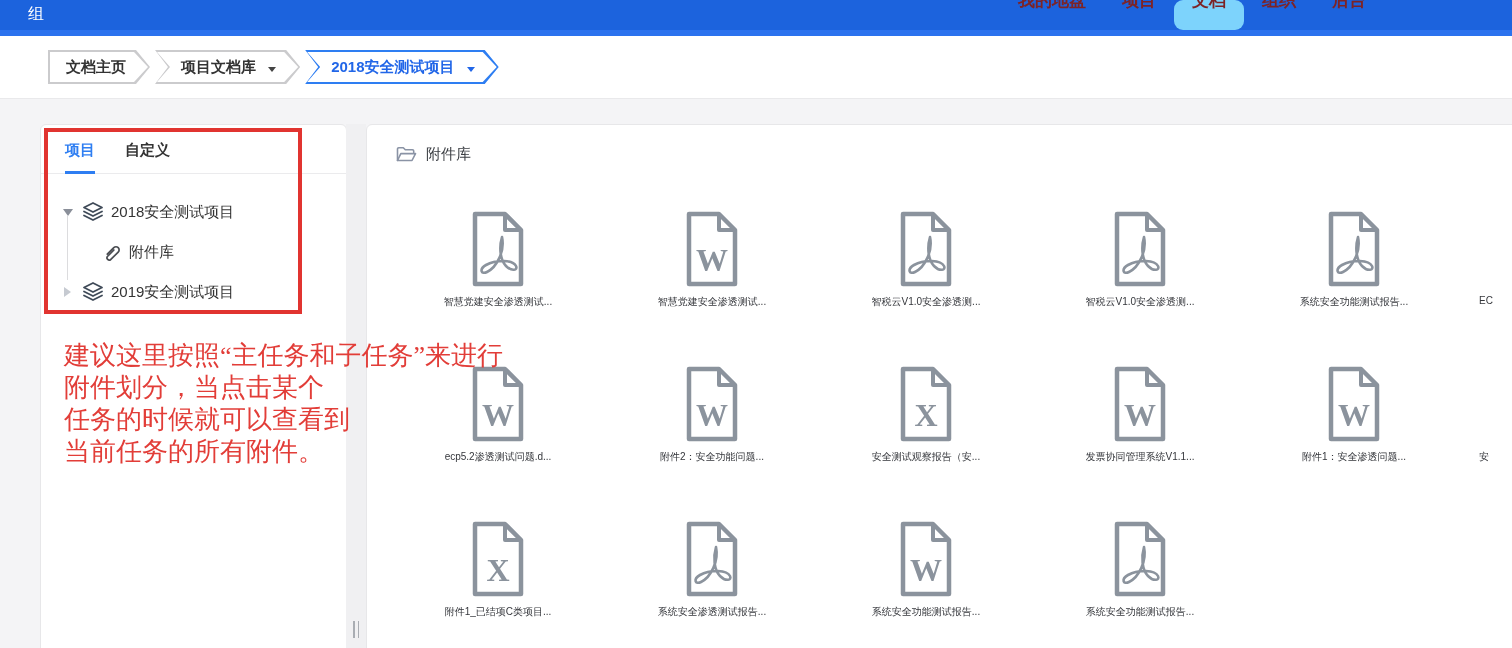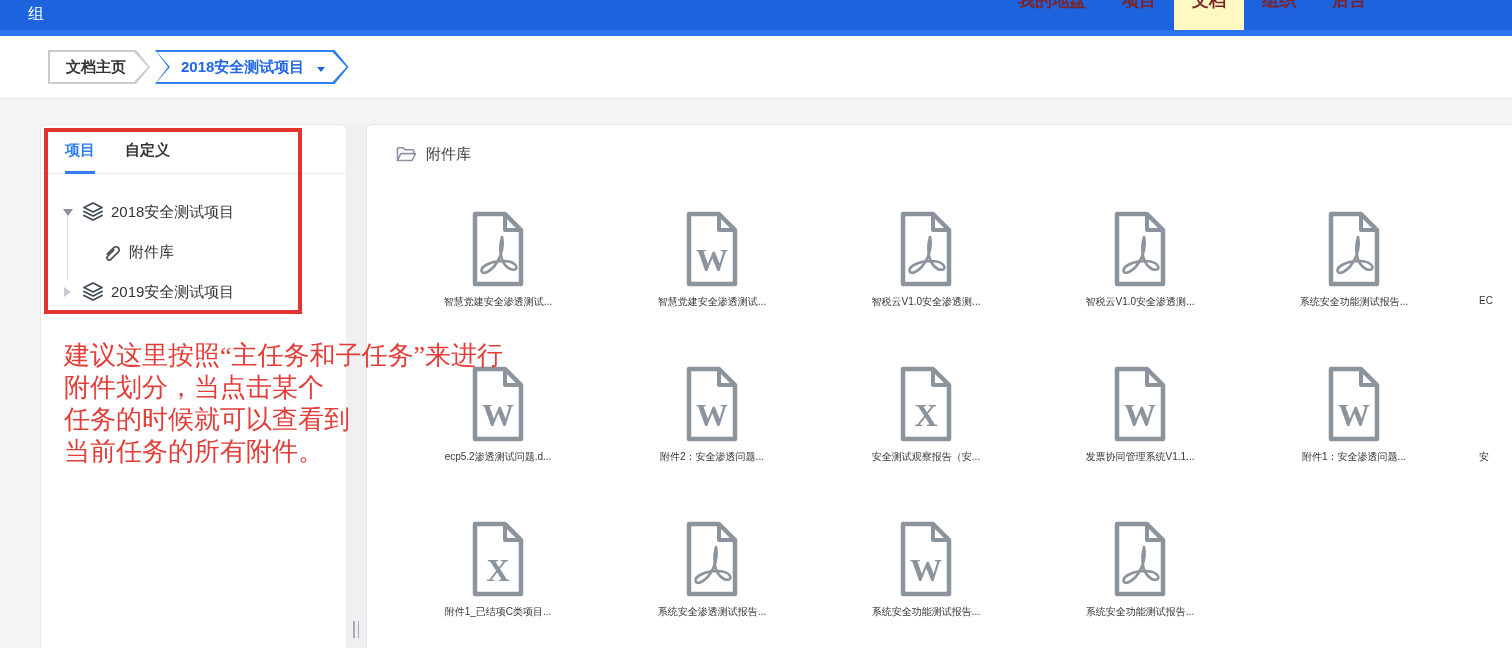--- a/index.html
+++ b/index.html
@@ -7,21 +7,21 @@
     width:1512px;height:648px;position:relative;
     font-family:"Liberation Sans","DejaVu Sans",sans-serif;
     background:#f4f4f6;color:#333;
   }
   
   .topbar{position:absolute;top:0;left:0;right:0;height:36px;background:#1c63dd;z-index:20;}
   .topbar-strip{position:absolute;left:0;right:0;bottom:0;height:6px;background:#2b72ee;}
   .group-label{position:absolute;left:28px;top:4px;color:#fff;font-size:16px;letter-spacing:1px;}
   .topnav{position:absolute;top:0;right:128px;display:flex;height:30px;z-index:2;align-items:center;}
   .topnav-item{height:30px;padding:0 18px;display:flex;align-items:flex-start;cursor:pointer;}
-  .topnav-item[data-active="true"]{background:#fef9c3;}
+  .topnav-item[data-active="true"]{background:#7dd3fc;border-radius:9px;}
   .topnav-item .topnav-label{
     display:block;margin-top:-11px;font-size:17px;font-weight:bold;color:#7d2326;white-space:nowrap;
   }
   
   .crumb-band{position:absolute;top:36px;left:0;right:0;height:62px;background:#fff;border-bottom:1px solid #e9e9eb;z-index:10;}
   .crumbs{position:absolute;left:48px;top:14px;display:flex;text-align:right;}
   .crumb{position:relative;height:34px;line-height:34px;padding:0 24px 0 26px;margin-right:5px;
          font-size:15px;font-weight:bold;color:#333;cursor:pointer;
          --shape:polygon(0 0, calc(100% - 14px) 0, 100% 50%, calc(100% - 14px) 100%, 0 100%, 13px 50%);}
   .crumbs div.crumb:nth-of-type(1){--shape:polygon(0 0, calc(100% - 14px) 0, 100% 50%, calc(100% - 14px) 100%, 0 100%);padding-left:18px;}
@@ -106,20 +106,26 @@
 
 <div class="crumb-band">
   <div class="crumbs">
 
   <div class="crumb" data-caret="false" data-active="false">
         <span class="crumb-border"></span>
         <span class="crumb-fill"></span>
         <span class="crumb-label">文档主页</span>
         
       </div>
+      <div class="crumb" data-caret="true" data-active="false">
+        <span class="crumb-border"></span>
+        <span class="crumb-fill"></span>
+        <span class="crumb-label">项目文档库</span>
+        <span class="crumb-caret"></span>
+      </div>
       <div class="crumb" data-caret="true" data-active="true">
         <span class="crumb-border"></span>
         <span class="crumb-fill"></span>
         <span class="crumb-label">2018安全测试项目</span>
         <span class="crumb-caret"></span>
       </div>
     </div>
 </div>
 
 <div class="sidebar-panel">
@@ -286,21 +292,21 @@
       <div class="file-cell" data-type="word" data-partial="false">
         <span class="file-icon">
           <svg width="58" height="76" viewBox="0 0 58 76">
             <path d="M6 3 H36 L52 19 V73 H6 Z" fill="#fff" stroke="#8b939d" stroke-width="4.5" stroke-linejoin="round"></path>
             <path d="M36 3 V19 H52" fill="none" stroke="#8b939d" stroke-width="4" stroke-linejoin="round"></path>
             <path class="g-pdf" d="M33 26 C36 40 28 56 18 61 C12 64 10 58 17 54 C28 48 44 49 47 55 C49 59 43 61 37 55 C31 49 30 36 33 26 Z" fill="none" stroke="#8b939d" stroke-width="2.6" stroke-linejoin="round"></path>
             <text class="g-word" x="29" y="60" text-anchor="middle" font-family="Liberation Serif,serif" font-weight="bold" font-size="32" fill="#8b939d">W</text>
             <text class="g-excel" x="29" y="60" text-anchor="middle" font-family="Liberation Serif,serif" font-weight="bold" font-size="32" fill="#8b939d">X</text>
           </svg>
         </span>
-        <span class="file-name">附件2：安全渗透问题...</span>
+        <span class="file-name">附件2：安全功能问题...</span>
       </div>
       <div class="file-cell" data-type="excel" data-partial="false">
         <span class="file-icon">
           <svg width="58" height="76" viewBox="0 0 58 76">
             <path d="M6 3 H36 L52 19 V73 H6 Z" fill="#fff" stroke="#8b939d" stroke-width="4.5" stroke-linejoin="round"></path>
             <path d="M36 3 V19 H52" fill="none" stroke="#8b939d" stroke-width="4" stroke-linejoin="round"></path>
             <path class="g-pdf" d="M33 26 C36 40 28 56 18 61 C12 64 10 58 17 54 C28 48 44 49 47 55 C49 59 43 61 37 55 C31 49 30 36 33 26 Z" fill="none" stroke="#8b939d" stroke-width="2.6" stroke-linejoin="round"></path>
             <text class="g-word" x="29" y="60" text-anchor="middle" font-family="Liberation Serif,serif" font-weight="bold" font-size="32" fill="#8b939d">W</text>
             <text class="g-excel" x="29" y="60" text-anchor="middle" font-family="Liberation Serif,serif" font-weight="bold" font-size="32" fill="#8b939d">X</text>
           </svg>

